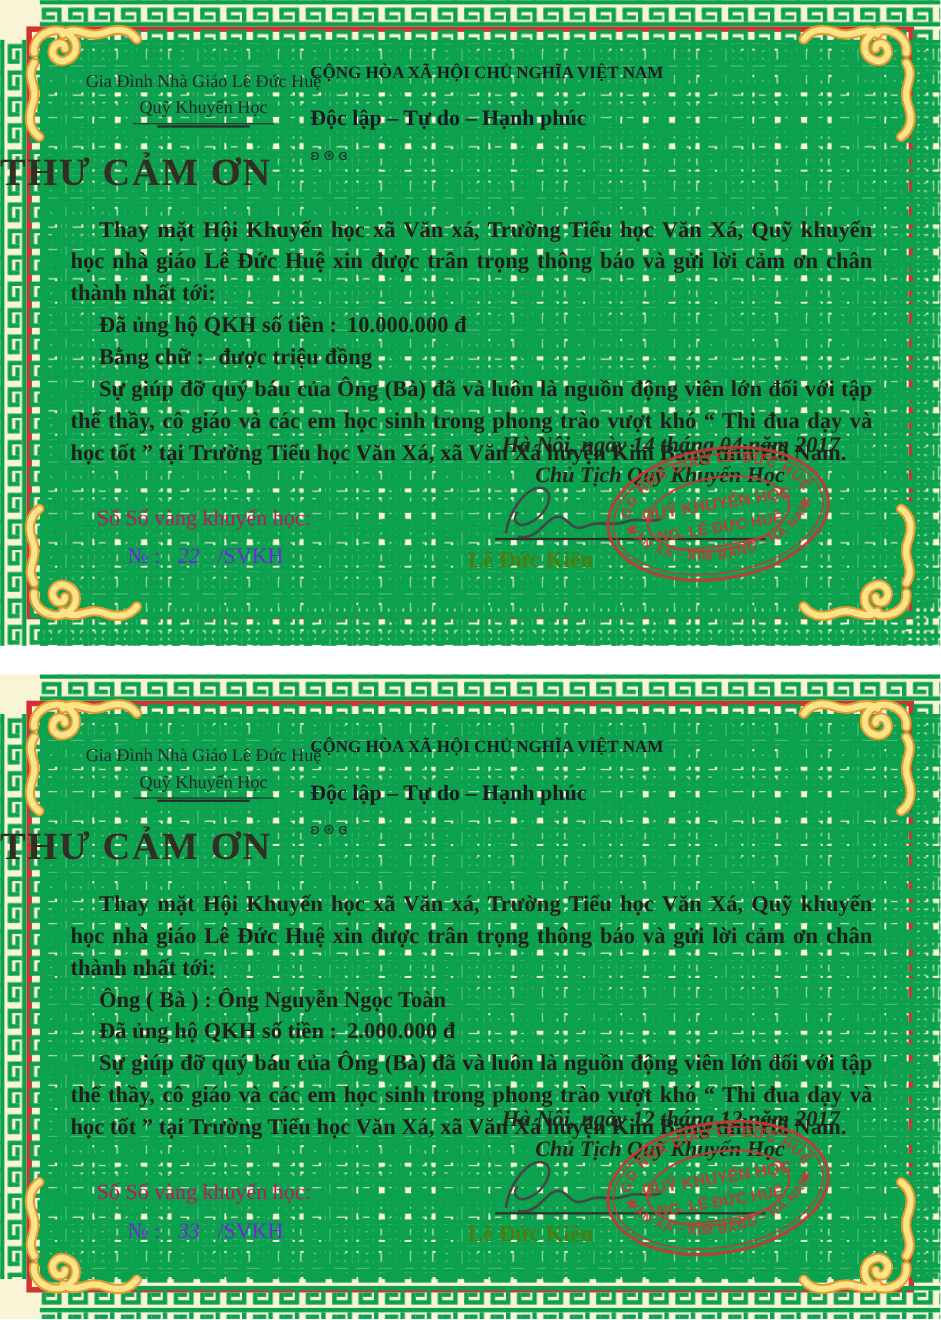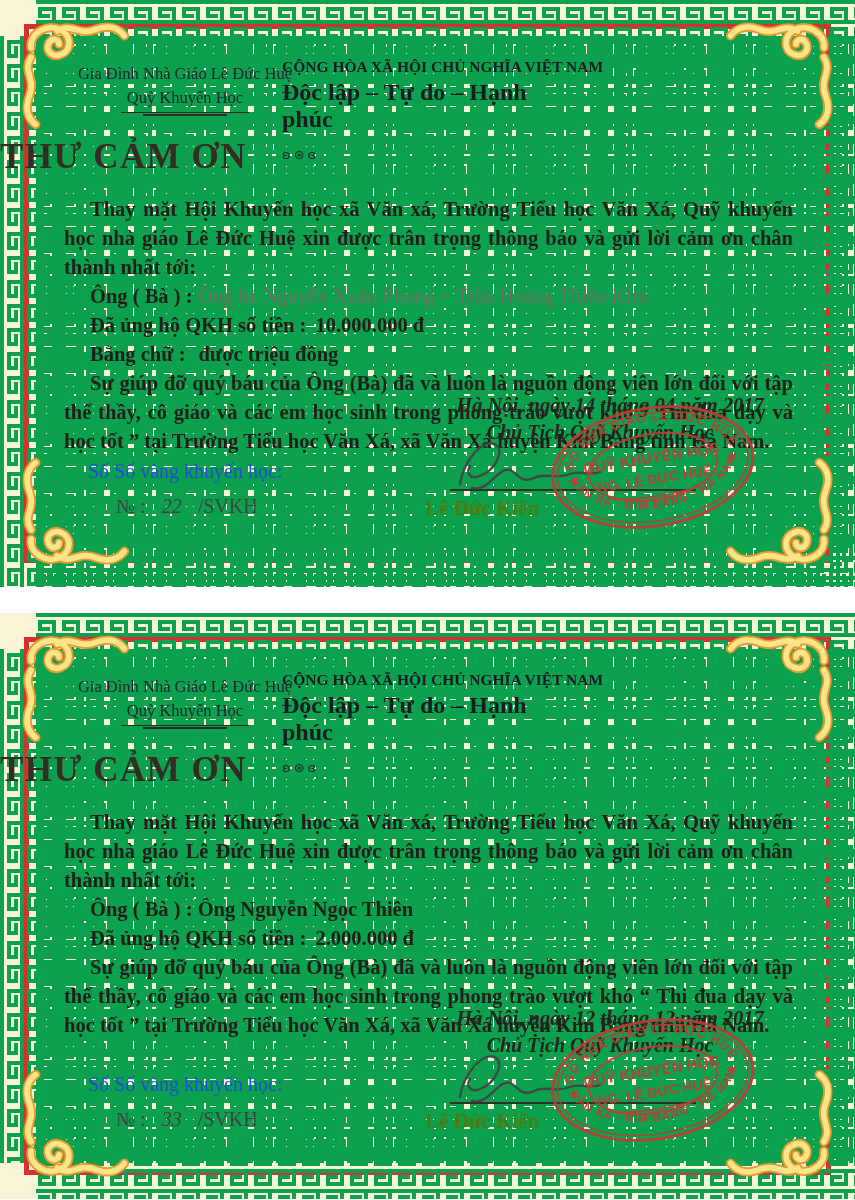--- a/index.html
+++ b/index.html
@@ -32,21 +32,21 @@
   .c-bl{left:18px;bottom:18px;transform:scaleY(-1);}
   .c-br{right:18px;bottom:18px;transform:scale(-1,-1);}
 
   .org{position:absolute;left:75px;top:62px;width:220px;text-align:center;
     font-size:16.5px;color:#22262e;line-height:24px;}
   .org-l2{display:inline-block;border-bottom:1.6px solid #2a2a28;padding:0 6px 2px;}
   .org-subline{width:84px;height:1.6px;background:#2a2a28;margin:1px auto 0;}
 
   .nat{position:absolute;left:282px;top:58px;width:300px;color:#181b21;}
   .nat-l1{font-weight:bold;font-size:15.5px;white-space:nowrap;}
-  .nat-l2{font-weight:bold;font-size:24px;margin-top:3px;}
+  .nat-l2{font-weight:bold;font-size:20px;margin-top:21px;}
   .nat-orn{font-family:"DejaVu Sans",sans-serif;font-size:13px;margin-top:14px;color:#22252b;letter-spacing:3px;}
 
   .title{position:absolute;left:0;right:0;top:137px;text-align:left;
     font-size:35px;font-weight:bold;letter-spacing:1.5px;color:#342d23;}
 
   .body-text{position:absolute;left:64px;top:195px;width:729px;
     font-size:20.5px;line-height:29px;color:#221f1a;font-weight:bold;text-align:justify;}
   .body-text p{margin:0;text-indent:26px;}
   .val-gap{margin-left:9px;}
   .words-gap{margin-left:13px;}
@@ -56,22 +56,22 @@
   .signer-title{position:absolute;left:435px;top:421px;width:330px;text-align:center;
     font-style:italic;font-weight:bold;font-size:20px;color:#27241e;}
   .sig-svg{position:absolute;left:452px;top:428px;width:195px;height:72px;}
   .sig-rule{position:absolute;left:450px;top:489px;width:246px;height:0;
     border-top:2px solid #30302c;}
   .signer-name{position:absolute;left:425px;top:496px;width:305px;text-align:left;
     font-weight:bold;font-size:21px;color:#4d7c0f;}
   .stamp{position:absolute;left:546px;top:403px;width:214px;height:130px;
     transform:rotate(-9deg);opacity:0.9;}
 
-  .book-label{position:absolute;left:88px;top:460px;font-size:20px;color:#1d4ed8;}
-  .number-line{position:absolute;left:116px;top:495px;font-size:20px;color:#404040;}
+  .book-label{position:absolute;left:88px;top:460px;font-size:20px;color:#be185d;}
+  .number-line{position:absolute;left:116px;top:495px;font-size:20px;color:#6d28d9;}
   .number-value{font-style:italic;margin:0 16px 0 16px;}
 </style>
 </head>
 <body>
 
 <div class="cert">
   <div class="red-frame"></div>
 
   <svg class="band band-top">
     <defs>
@@ -196,21 +196,20 @@
   <div class="nat">
     <div class="nat-l1">CỘNG HÒA XÃ  HỘI CHỦ NGHĨA VIỆT NAM</div>
     <div class="nat-l2">Độc lập – Tự do – Hạnh phúc</div>
     <div class="nat-orn">ʚ⊛ɞ</div>
   </div>
 
   <div class="title">THƯ CẢM ƠN</div>
 
   <div class="body-text">
     <p>Thay mặt Hội Khuyến học xã Văn xá,  Trường Tiểu học Văn Xá, Quỹ khuyến học nhà giáo Lê Đức Huệ  xin được trân trọng thông báo và gửi lời cảm ơn chân thành nhất tới:</p>
-    <p><span>Ông ( Bà ) :</span> <span style="color:#6f7060;font-weight:normal;">Ông bà Nguyễn Xuân Phong + Trần Hoàng Thiên Kim</span></p>
     <p><span>Đã ủng hộ QKH số tiền :</span><span class="val-gap">10.000.000 đ</span></p>
     <p><span>Bằng chữ :</span><span class="words-gap">được triệu đồng</span></p>
     <p>Sự giúp đỡ quý báu của Ông (Bà) đã và luôn là nguồn động viên lớn đối với tập thể thầy, cô giáo và các em học sinh trong  phong trào vượt khó  “ Thi đua dạy và học tốt ” tại Trường Tiểu học Văn Xá, xã Văn Xá huyện Kim Bảng tỉnh Hà Nam.</p>
   </div>
 
   <div class="date-line">Hà Nội,  ngày 14 tháng 04 năm 2017</div>
   <div class="signer-title">Chủ Tịch  Quỹ Khuyến Học</div>
 
   <svg class="sig-svg" viewBox="0 0 195 72">
     <path d="M8,56 C12,32 30,12 42,16 C54,20 44,42 28,48 C18,52 14,45 18,38 M20,60 C38,64 46,38 58,42 C66,45 68,56 82,50 C94,44 102,52 118,46 C128,42 138,48 148,44" fill="none" stroke="#3f4a44" stroke-width="2.4" stroke-linecap="round"></path>
@@ -372,21 +371,21 @@
   <div class="nat">
     <div class="nat-l1">CỘNG HÒA XÃ  HỘI CHỦ NGHĨA VIỆT NAM</div>
     <div class="nat-l2">Độc lập – Tự do – Hạnh phúc</div>
     <div class="nat-orn">ʚ⊛ɞ</div>
   </div>
 
   <div class="title">THƯ CẢM ƠN</div>
 
   <div class="body-text">
     <p>Thay mặt Hội Khuyến học xã Văn xá,  Trường Tiểu học Văn Xá, Quỹ khuyến học nhà giáo Lê Đức Huệ  xin được trân trọng thông báo và gửi lời cảm ơn chân thành nhất tới:</p>
-    <p><span>Ông ( Bà ) :</span> <span style="color:#221f1a;">Ông Nguyễn Ngọc Thiên</span></p>
+    <p><span>Ông ( Bà ) :</span> <span style="color:#221f1a;">Ông Nguyễn Ngọc Toàn</span></p>
     <p><span>Đã ủng hộ QKH số tiền :</span><span class="val-gap">2.000.000 đ</span></p>
     <p>Sự giúp đỡ quý báu của Ông (Bà) đã và luôn là nguồn động viên lớn đối với tập thể thầy, cô giáo và các em học sinh trong  phong trào vượt khó  “ Thi đua dạy và học tốt ” tại Trường Tiểu học Văn Xá, xã Văn Xá huyện Kim Bảng tỉnh Hà Nam.</p>
   </div>
 
   <div class="date-line">Hà Nội,  ngày 12 tháng 12 năm 2017</div>
   <div class="signer-title">Chủ Tịch  Quỹ Khuyến Học</div>
 
   <svg class="sig-svg" viewBox="0 0 195 72">
     <path d="M8,56 C12,32 30,12 42,16 C54,20 44,42 28,48 C18,52 14,45 18,38 M20,60 C38,64 46,38 58,42 C66,45 68,56 82,50 C94,44 102,52 118,46 C128,42 138,48 148,44" fill="none" stroke="#3f4a44" stroke-width="2.4" stroke-linecap="round"></path>
   </svg>

